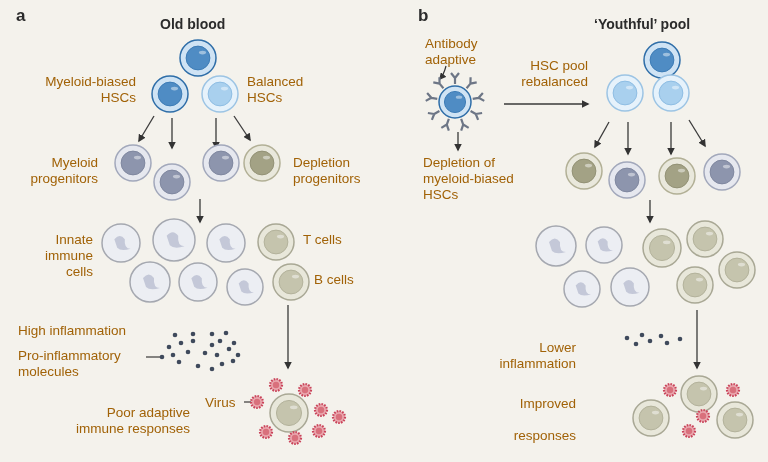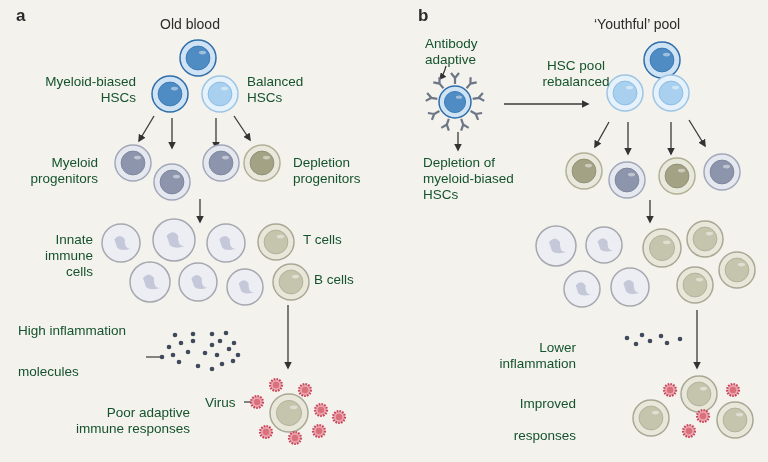--- a/index.html
+++ b/index.html
@@ -1,21 +1,21 @@
 <!DOCTYPE html>
 <html><head>
 <meta charset="utf-8">
 <style>
   html, body { margin:0; padding:0; }
   body { width:768px; height:462px; background:#f4f2ec; overflow:hidden; position:relative; font-family:"Liberation Sans", sans-serif; color:#2b2b2b; }
   svg { position:absolute; left:0; top:0; }
-  .lbl { position:absolute; font-size:13.5px; line-height:16px; color:#14532d; white-space:nowrap; }
+  .lbl { position:absolute; font-size:13.5px; line-height:16px; color:#a16207; white-space:nowrap; }
   .r { text-align:right; }
   .panel-letter { position:absolute; font-weight:bold; font-size:17px; }
-  .title { position:absolute; font-weight:normal; font-size:14px; }
+  .title { position:absolute; font-weight:bold; font-size:14px; }
 </style>
 </head>
 <body>
 
 <svg id="diagram" width="768" height="462" viewBox="0 0 768 462">
   <defs>
     <marker id="ah" viewBox="0 0 10 10" refX="8" refY="5" markerWidth="6" markerHeight="6" orient="auto">
       <path d="M0,0 L10,5 L0,10 z" fill="#333"></path>
     </marker>
   </defs>
@@ -318,23 +318,23 @@
 <div class="panel-letter" style="left:16px;top:6px">a</div>
 <div class="title" style="left:160px;top:16px">Old blood</div>
 <div class="lbl r" style="left:30px;top:74px;width:106px"><span>Myeloid-biased</span><br><span>HSCs</span></div>
 <div class="lbl" style="left:247px;top:74px"><span>Balanced</span><br><span>HSCs</span></div>
 <div class="lbl r" style="left:10px;top:155px;width:88px"><span>Myeloid</span><br><span>progenitors</span></div>
 <div class="lbl" style="left:293px;top:155px"><span>Depletion</span><br><span>progenitors</span></div>
 <div class="lbl r" style="left:20px;top:232px;width:73px"><span>Innate</span><br><span>immune</span><br><span>cells</span></div>
 <div class="lbl" style="left:303px;top:232px">T cells</div>
 <div class="lbl" style="left:314px;top:272px">B cells</div>
 <div class="lbl" style="left:18px;top:323px">High inflammation</div>
-<div class="lbl" style="left:18px;top:348px"><br><span>molecules</span></div>
+<div class="lbl" style="left:18px;top:348px"><span>Pro-inflammatory</span><br><span>molecules</span></div>
 <div class="lbl" style="left:205px;top:395px">Virus</div>
 <div class="lbl r" style="left:40px;top:405px;width:150px"><span>Poor adaptive</span><br><span>immune responses</span></div>
 
 <div class="panel-letter" style="left:418px;top:6px">b</div>
 <div class="title" style="left:594px;top:16px">‘Youthful’ pool</div>
 <div class="lbl" style="left:425px;top:36px"><span>Antibody</span><br><span>adaptive</span></div>
-<div class="lbl" style="left:534px;top:58px;text-align:center;width:84px"><span>HSC pool</span><br><span>rebalanced</span></div>
+<div class="lbl" style="left:504px;top:58px;text-align:right;width:84px"><span>HSC pool</span><br><span>rebalanced</span></div>
 <div class="lbl" style="left:423px;top:155px"><span>Depletion of</span><br><span>myeloid-biased</span><br><span>HSCs</span></div>
 <div class="lbl r" style="left:480px;top:340px;width:96px"><span>Lower</span><br><span>inflammation</span></div>
 <div class="lbl r" style="left:470px;top:396px;width:106px"><span>Improved</span><br><br><span>responses</span></div>
 
 </body></html>

